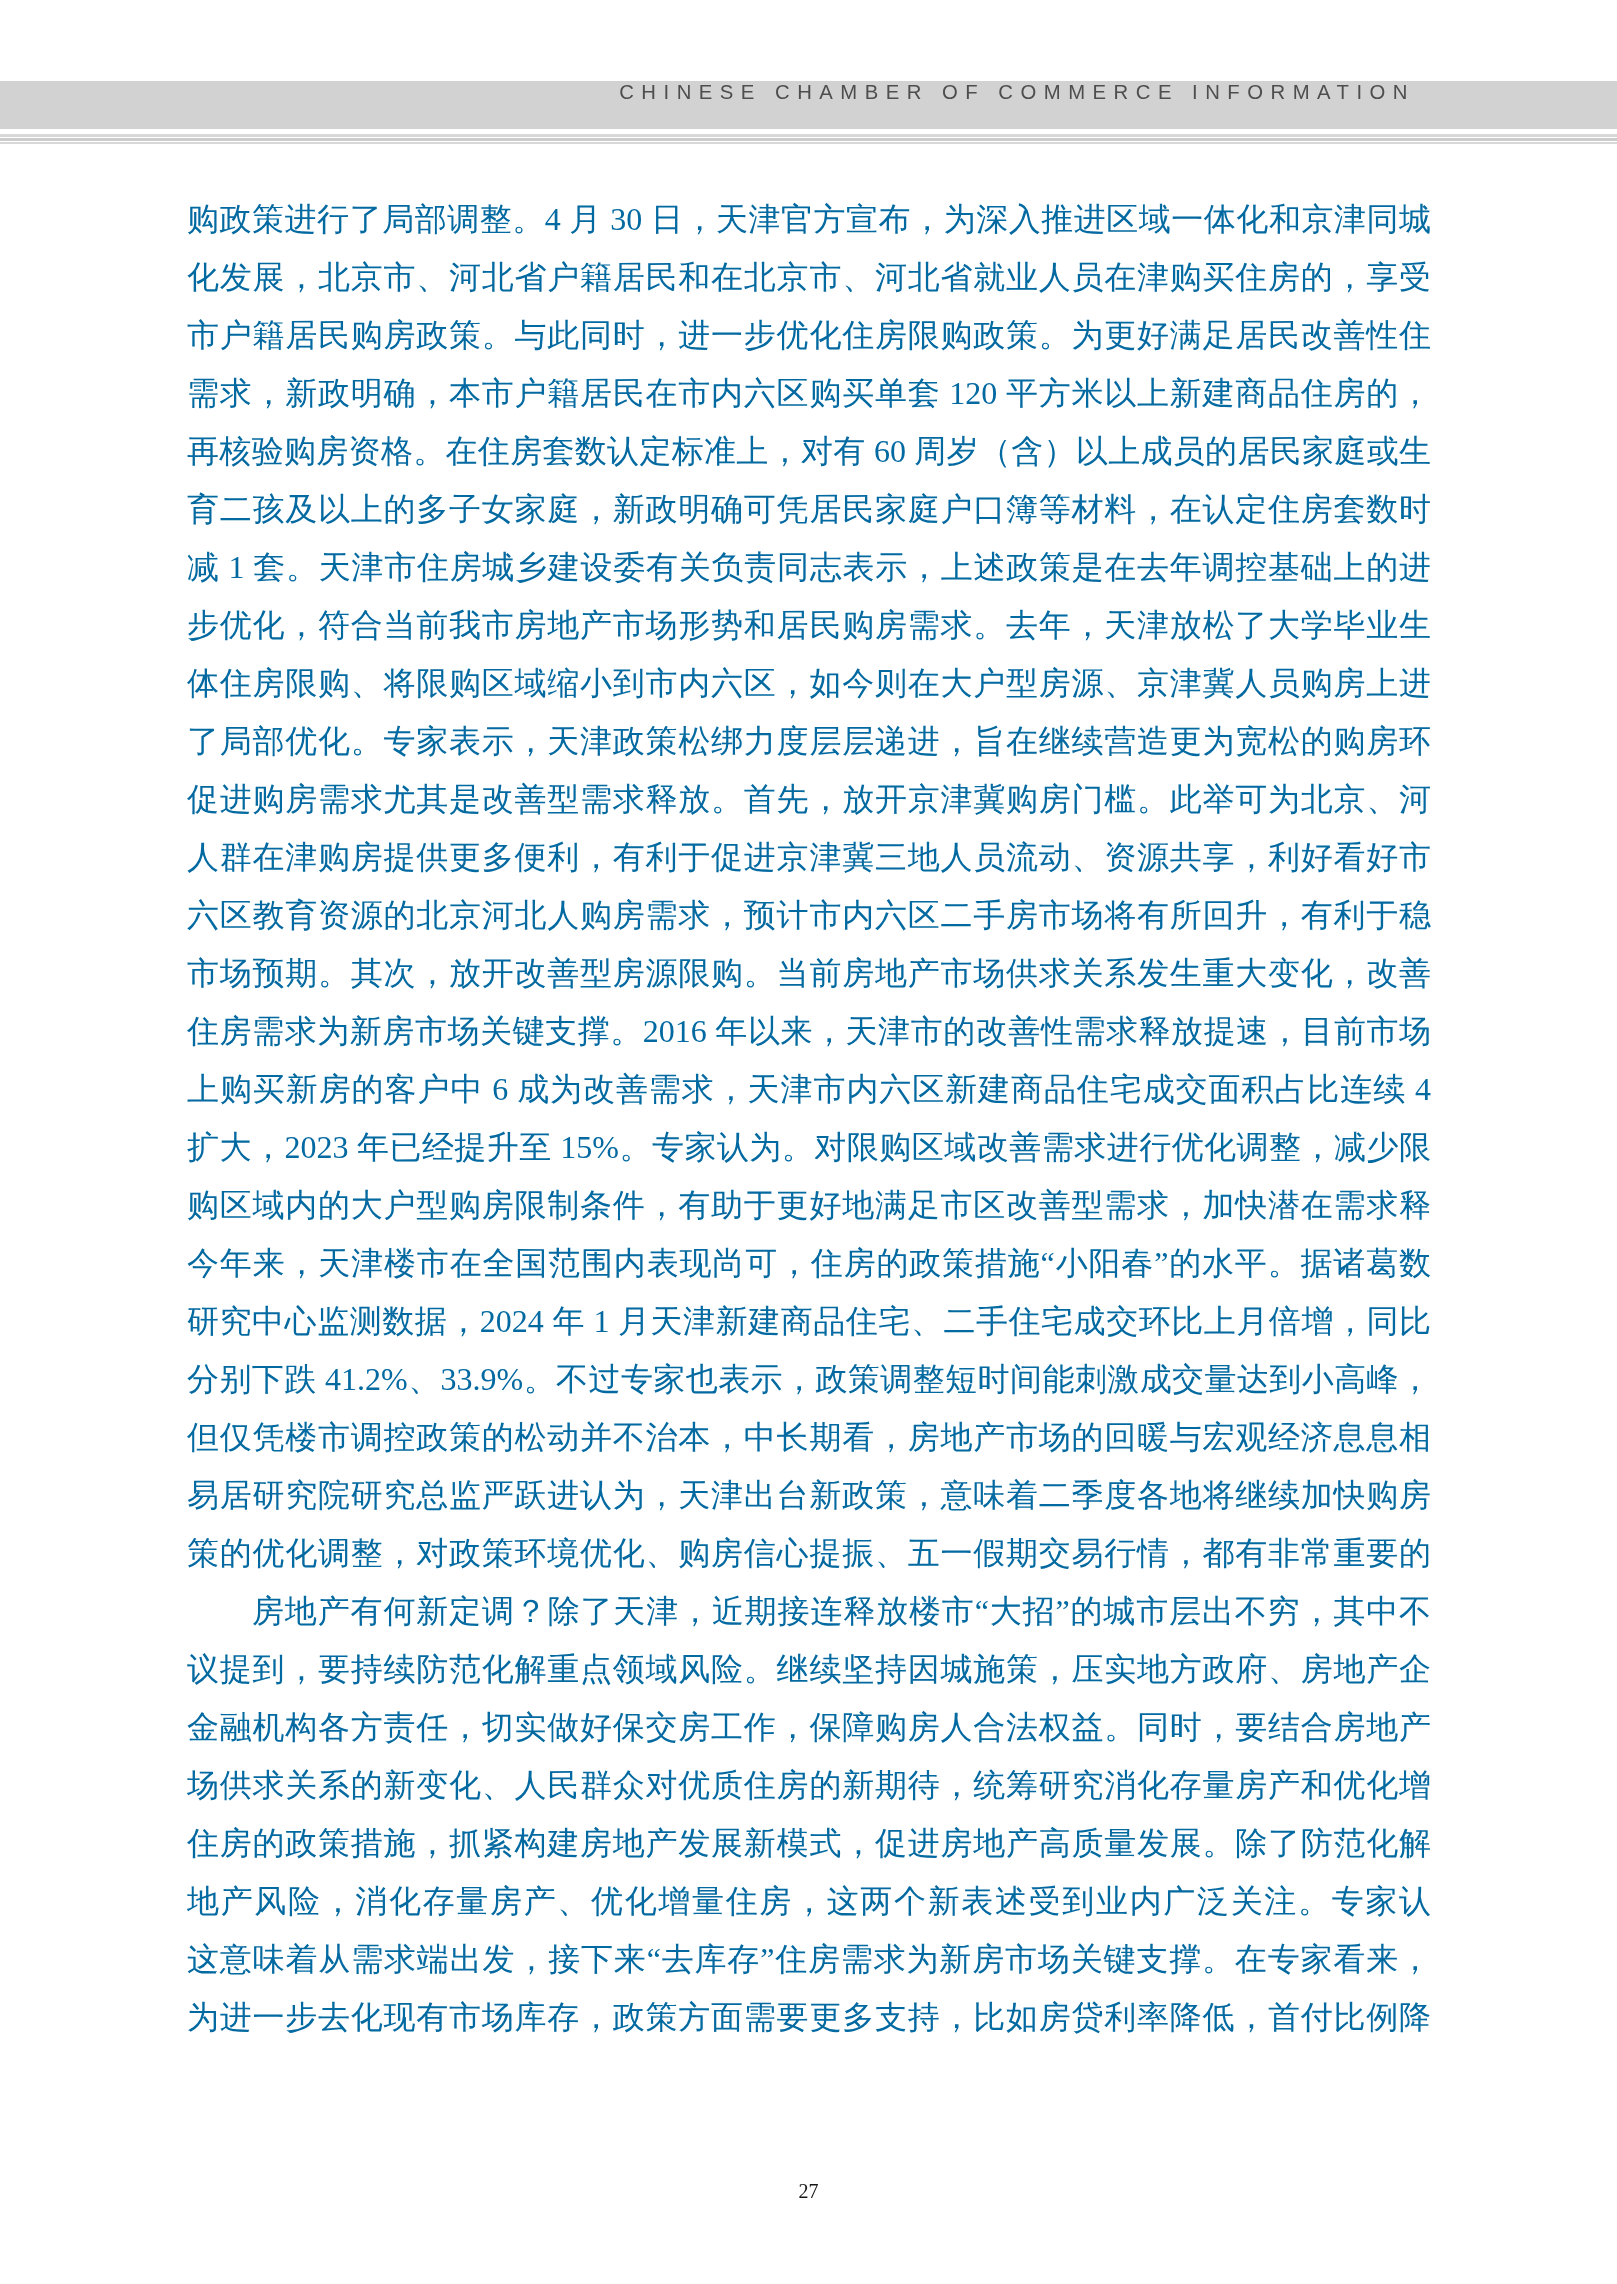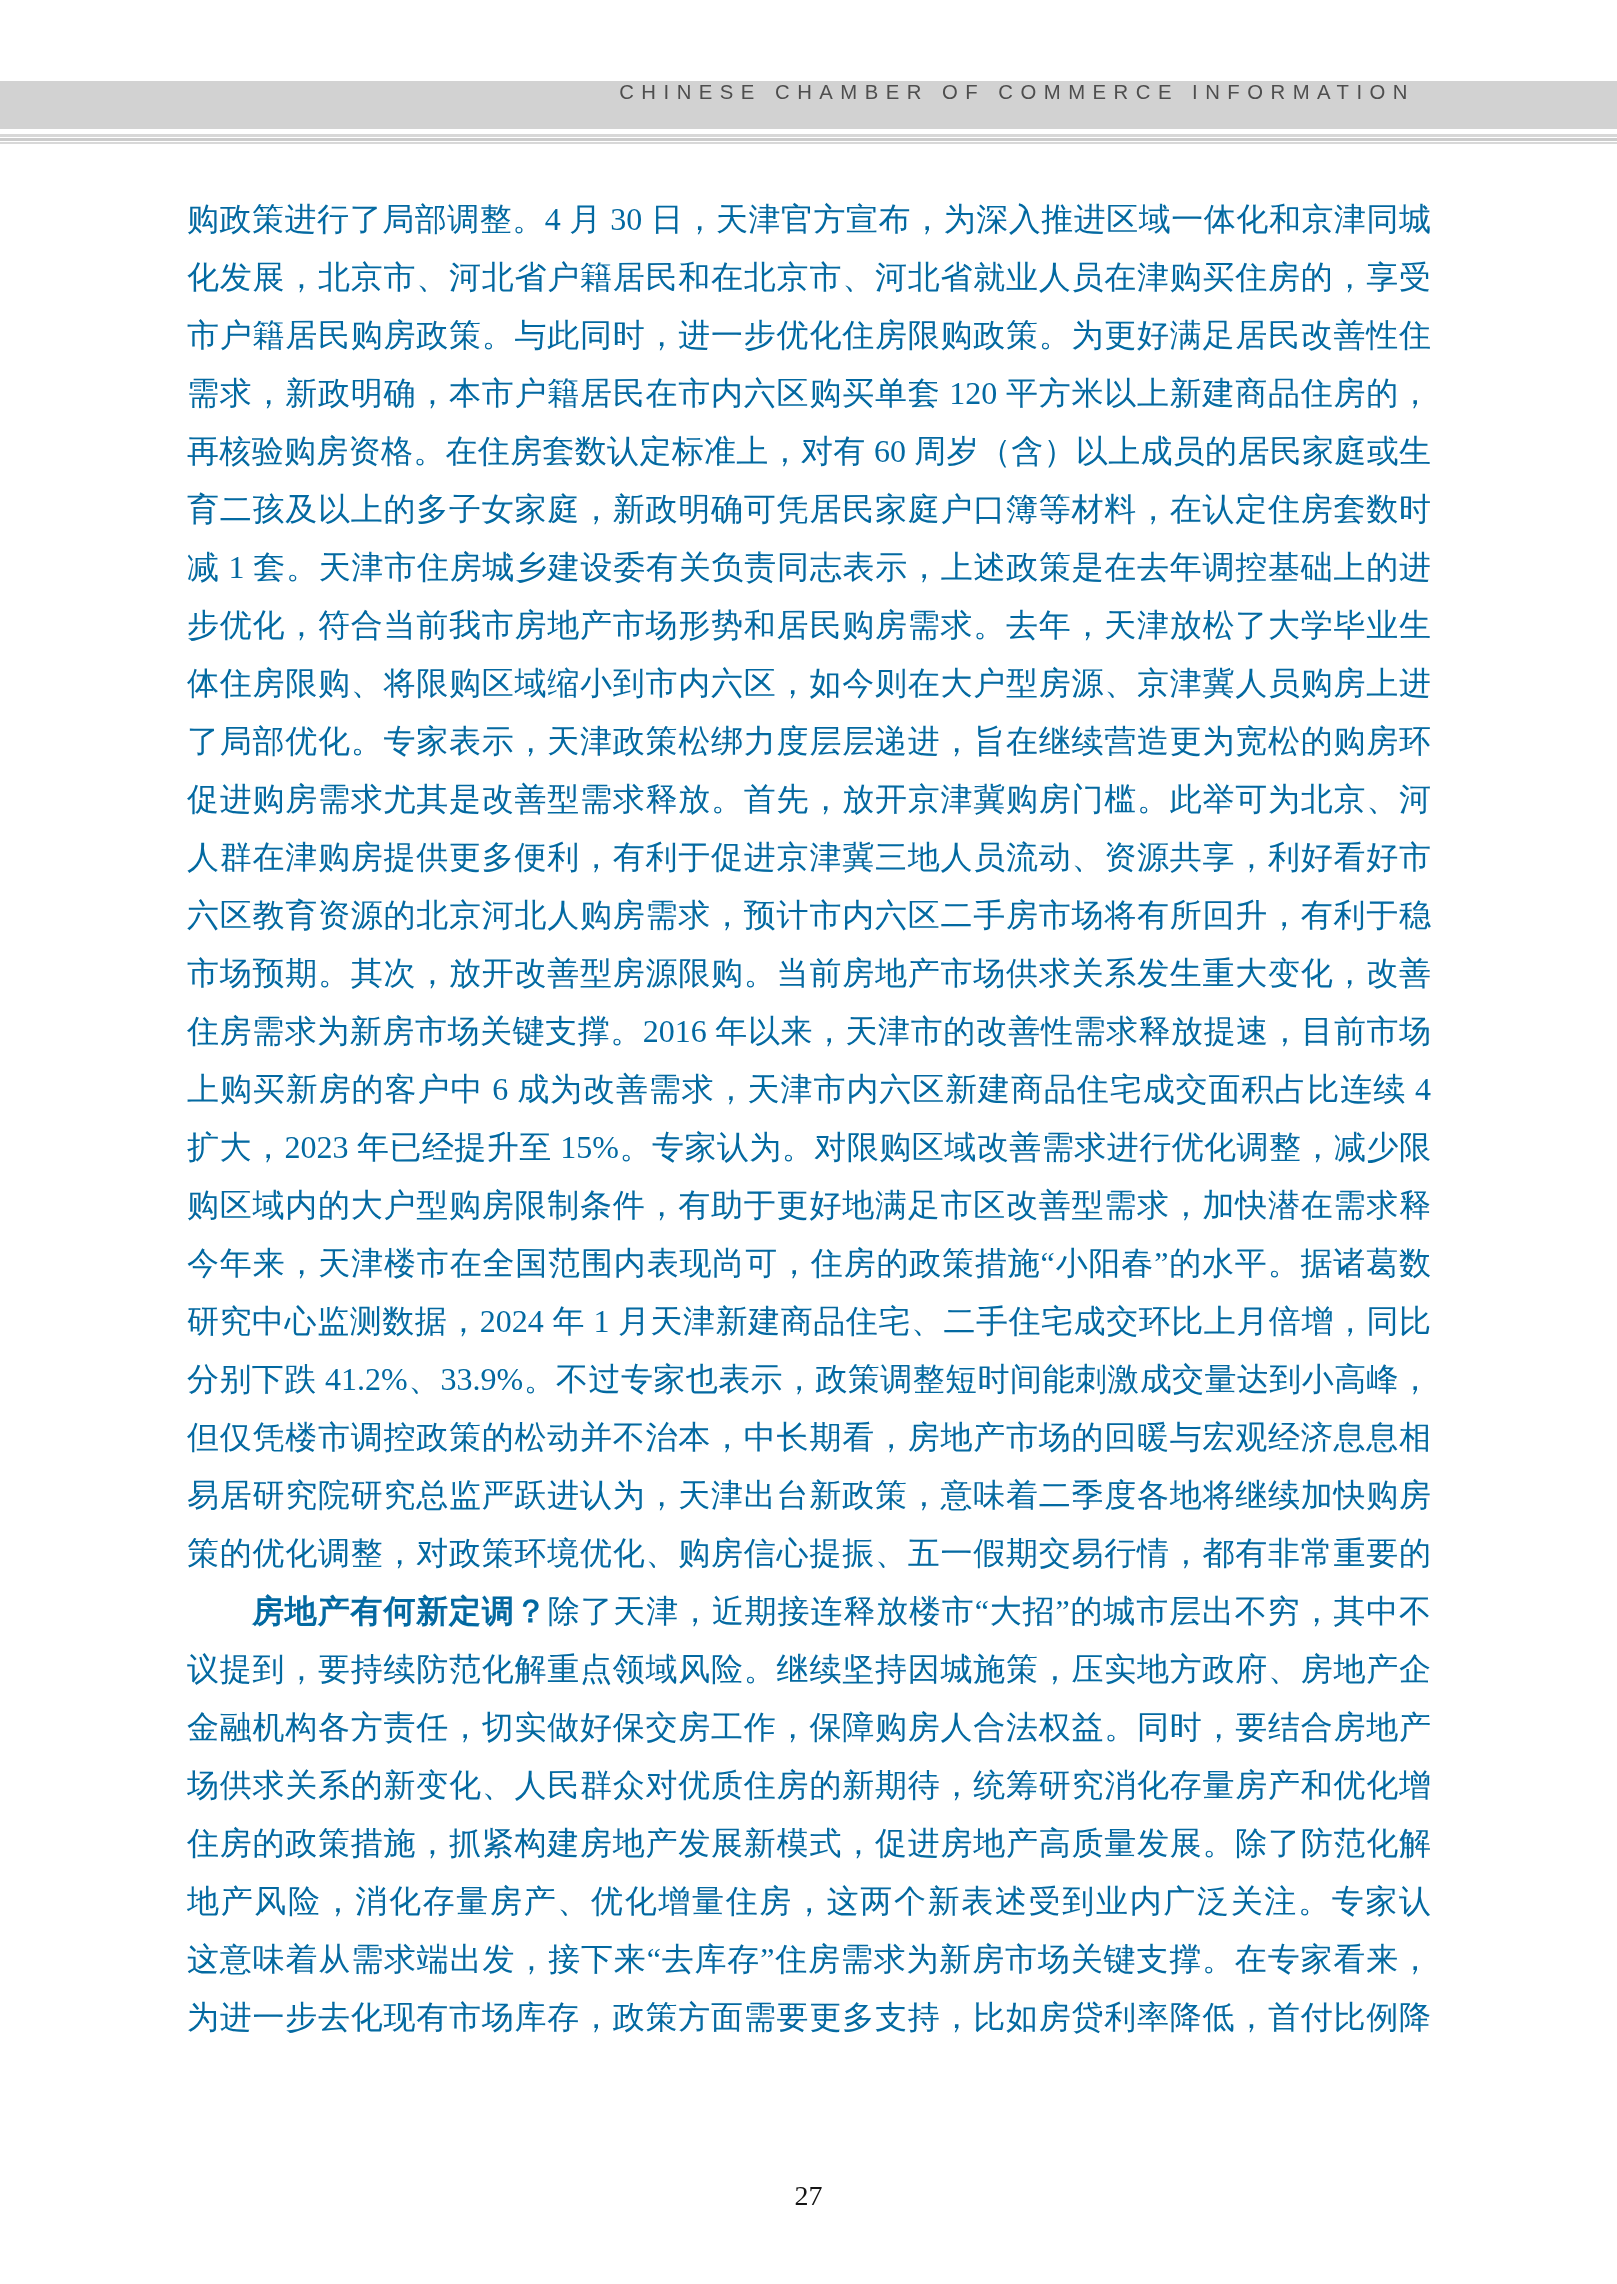--- a/index.html
+++ b/index.html
@@ -49,27 +49,27 @@
     line-height: 58px;
     color: #0369a1;
   }
   .line {
     text-align: justify;
     text-align-last: justify;
     height: 58px;
     overflow: hidden;
   }
   .line.indent { text-indent: 65px; }
-  .line b { font-weight: bold; }
+  .line b { font-weight: normal; }
   .page-number {
     position: absolute;
     top: 2180px;
     left: 0; right: 0;
     text-align: center;
-    font-size: 28px;
+    font-size: 20px;
     color: #151515;
     font-family: "Liberation Serif", "DejaVu Serif", serif;
   }
 </style>
 </head>
 <body>
 
 <div class="page">
 
   <div class="header-band">

